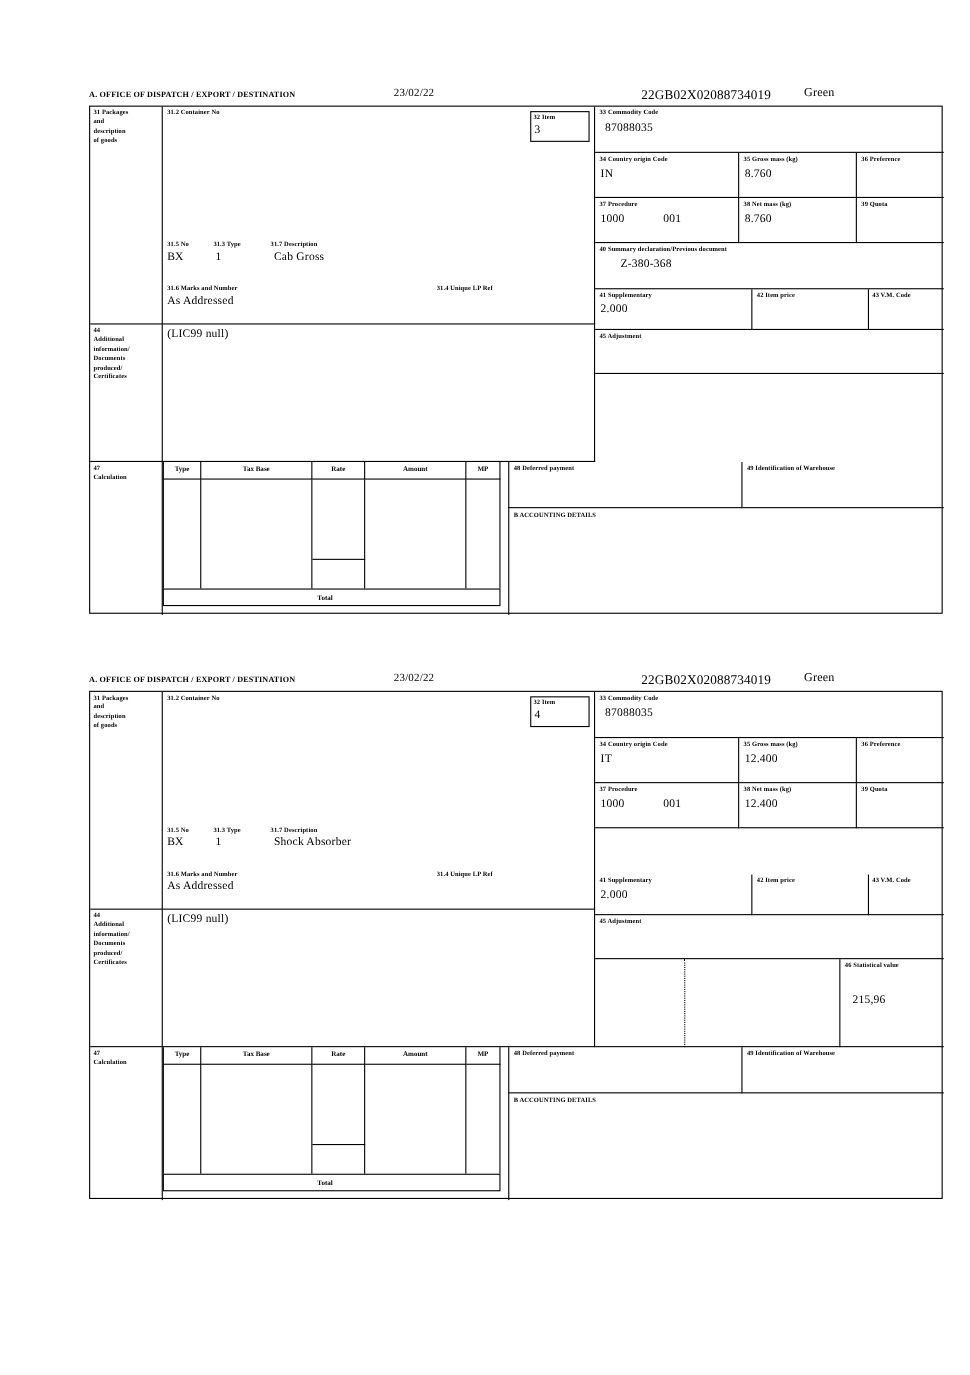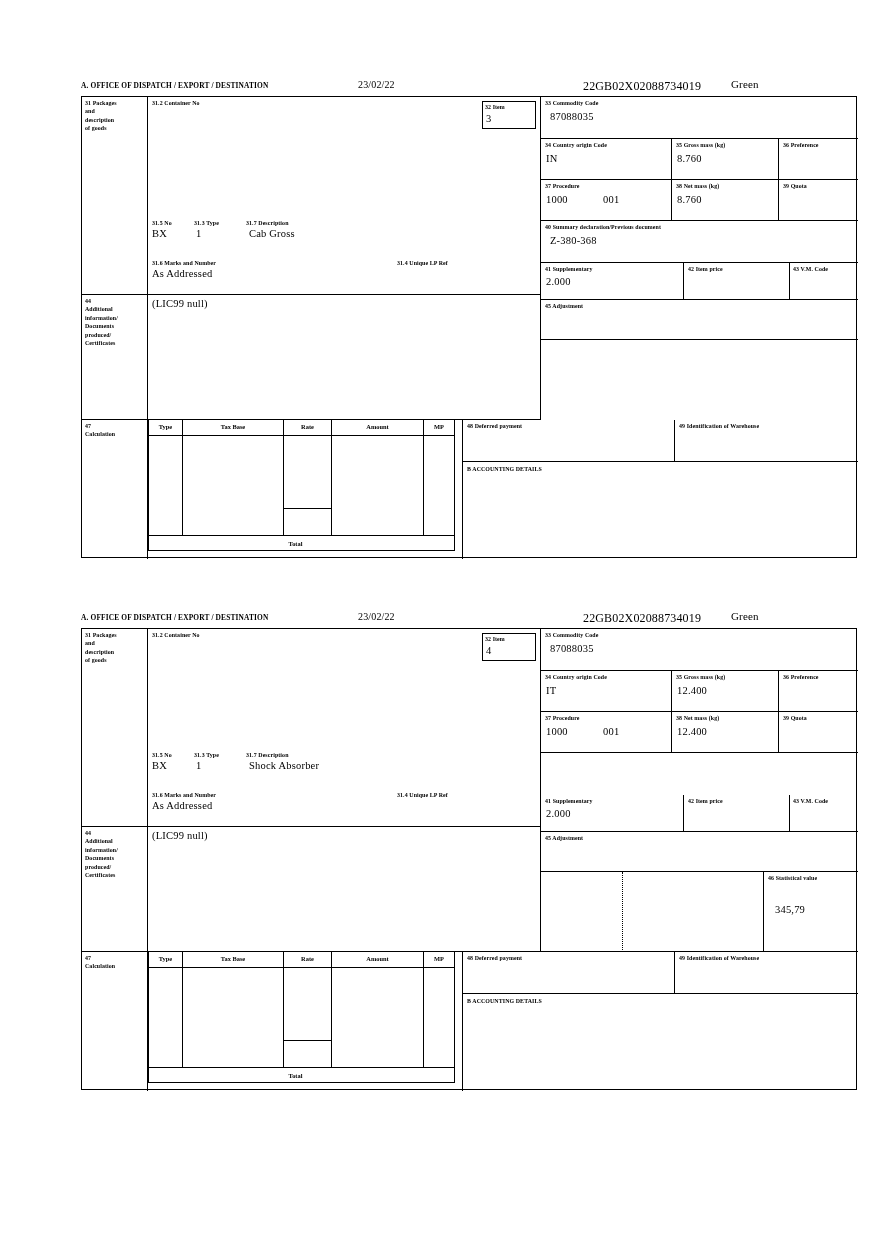--- a/index.html
+++ b/index.html
@@ -197,21 +197,21 @@
         <div class="lbl" style="position:absolute;left:4px;top:2px;">38 Net mass (kg)</div>
         <div class="val" style="position:absolute;left:5px;top:14px;">8.760</div>
       </div>
       <div class="cell bb" style="left:697px;top:83px;width:79px;height:41px;">
         <div class="lbl" style="position:absolute;left:4px;top:2px;">39 Quota</div>
         <div class="val" style="position:absolute;left:5px;top:14px;"></div>
       </div>
 
       <div class="cell bb" style="left:459px;top:124px;width:317px;height:42px;">
         <div class="lbl" style="position:absolute;left:4px;top:2px;">40 Summary declaration/Previous document</div>
-        <div class="val" style="position:absolute;left:9px;top:14px;">Z-380-368</div>
+        <div class="val" style="position:absolute;left:23px;top:14px;">Z-380-368</div>
       </div>
 
       <div class="cell br bb" style="left:459px;top:166px;width:143px;height:37px;">
         <div class="lbl" style="position:absolute;left:4px;top:2px;">41 Supplementary</div>
         <div class="val" style="position:absolute;left:5px;top:13px;">2.000</div>
       </div>
       <div class="cell br bb" style="left:602px;top:166px;width:106px;height:37px;">
         <div class="lbl" style="position:absolute;left:4px;top:2px;">42 Item price</div>
         <div class="val" style="position:absolute;left:5px;top:13px;"></div>
       </div>
@@ -385,21 +385,21 @@
 
       <div class="cell bb" style="left:459px;top:203px;width:317px;height:40px;">
         <div class="lbl" style="position:absolute;left:4px;top:2px;">45 Adjustment</div>
         <div class="val" style="position:absolute;left:5px;top:14px;"></div>
       </div>
 
       <div class="cell bb" style="left:459px;top:243px;width:317px;height:80px;">
         <div class="dotted-v" style="left:81px;top:0;height:80px;"></div>
         <div class="cell bl" style="left:222px;top:0;width:95px;height:80px;">
           <div class="lbl" style="position:absolute;left:4px;top:2px;">46 Statistical value</div>
-          <div class="val" style="position:absolute;left:11px;top:32px;">345,79</div>
+          <div class="val" style="position:absolute;left:11px;top:32px;">215,96</div>
         </div>
       </div>
 
       <div class="cell br lbl lbl-pad" style="left:0;top:323px;width:66px;height:139px;">
         <div>47</div>
         <div>Calculation</div>
       </div>
 
       <div class="cell" style="left:66px;top:323px;width:393px;height:139px;">
         <div class="cell bl br bb calc-hdr" style="left:0;top:0;width:35px;height:16px;">Type</div>

